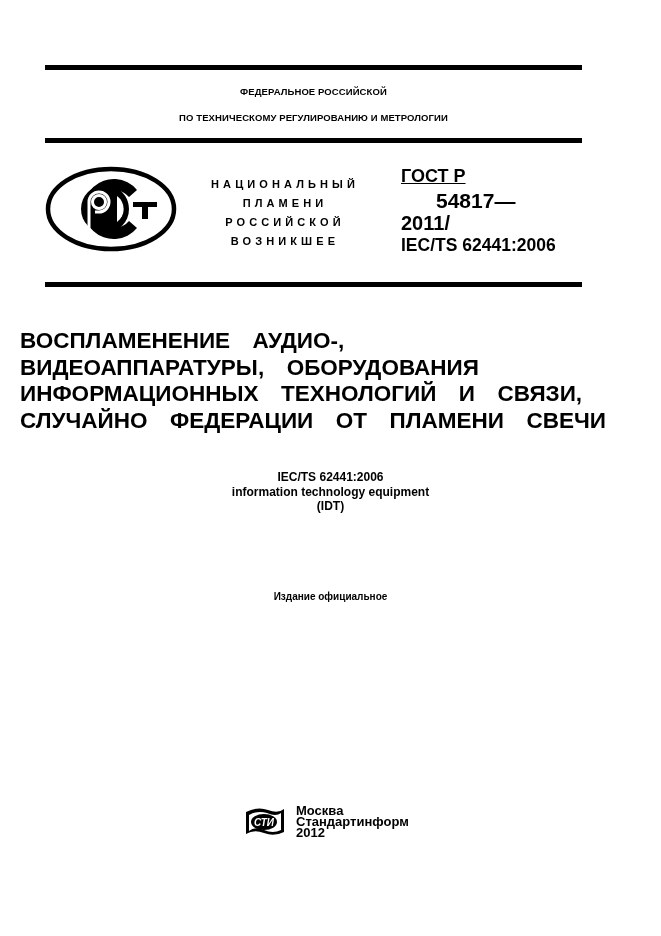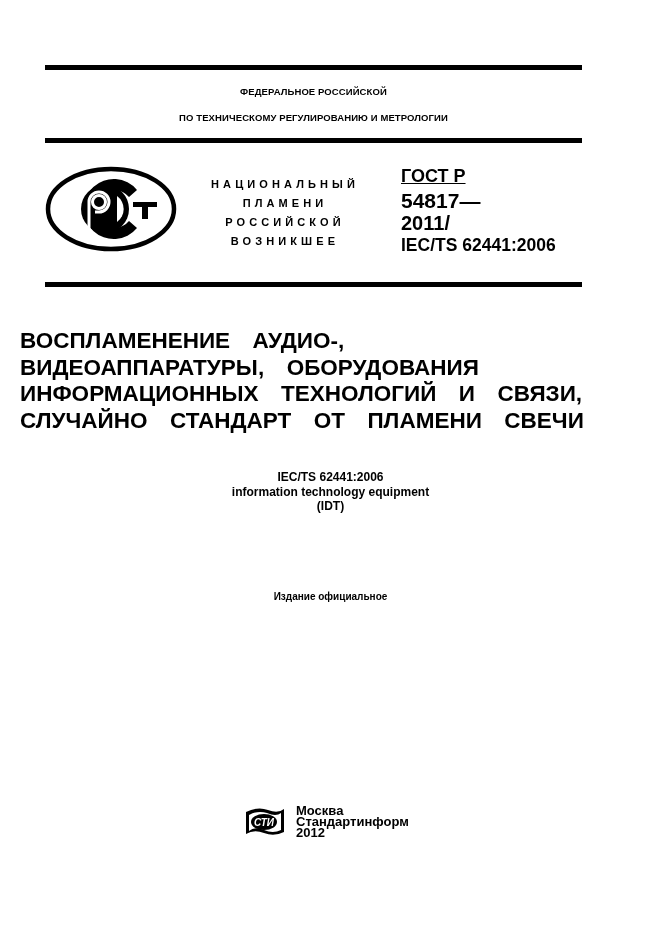--- a/index.html
+++ b/index.html
@@ -60,21 +60,21 @@
     .national div { white-space: nowrap; }
 
     .gost-code {
       position: absolute;
       left: 401px;
       top: 164px;
       font-weight: bold;
       white-space: nowrap;
     }
     .gost-code .g1 { font-size: 18px; line-height: 25px; text-decoration: underline; }
-    .gost-code .g2 { font-size: 21px; line-height: 24px; }
+    .gost-code .g2 { font-size: 21px; line-height: 24px; margin-left: 35px; }
     .gost-code .g3 { font-size: 20px; line-height: 21px; }
     .gost-code .g4 { font-size: 17.5px; line-height: 22px; }
 
     .main-title {
       position: absolute;
       left: 20px;
       width: 621px;
       top: 328px;
       text-align: left;
       font-weight: bold;
@@ -165,21 +165,21 @@
   <div class="g3">2011/</div>
   <div class="g4">IEC/TS 62441:2006</div>
 </div>
 
 <div class="rule r3"></div>
 
 <div class="main-title">
   <div style="white-space:pre;">ВОСПЛАМЕНЕНИЕ  АУДИО-,</div>
   <div style="white-space:pre;">ВИДЕОАППАРАТУРЫ,  ОБОРУДОВАНИЯ</div>
   <div style="white-space:pre;">ИНФОРМАЦИОННЫХ  ТЕХНОЛОГИЙ  И  СВЯЗИ,</div>
-  <div style="white-space:pre;">СЛУЧАЙНО  СТАНДАРТ  ОТ  ПЛАМЕНИ  СВЕЧИ</div>
+  <div style="white-space:pre;">СЛУЧАЙНО  ФЕДЕРАЦИИ  ОТ  ПЛАМЕНИ  СВЕЧИ</div>
 </div>
 
 <div class="intl">
   <div>IEC/TS 62441:2006</div>
   <div>information technology equipment</div>
   <div>(IDT)</div>
 </div>
 
 <div class="edition">Издание официальное</div>
 

